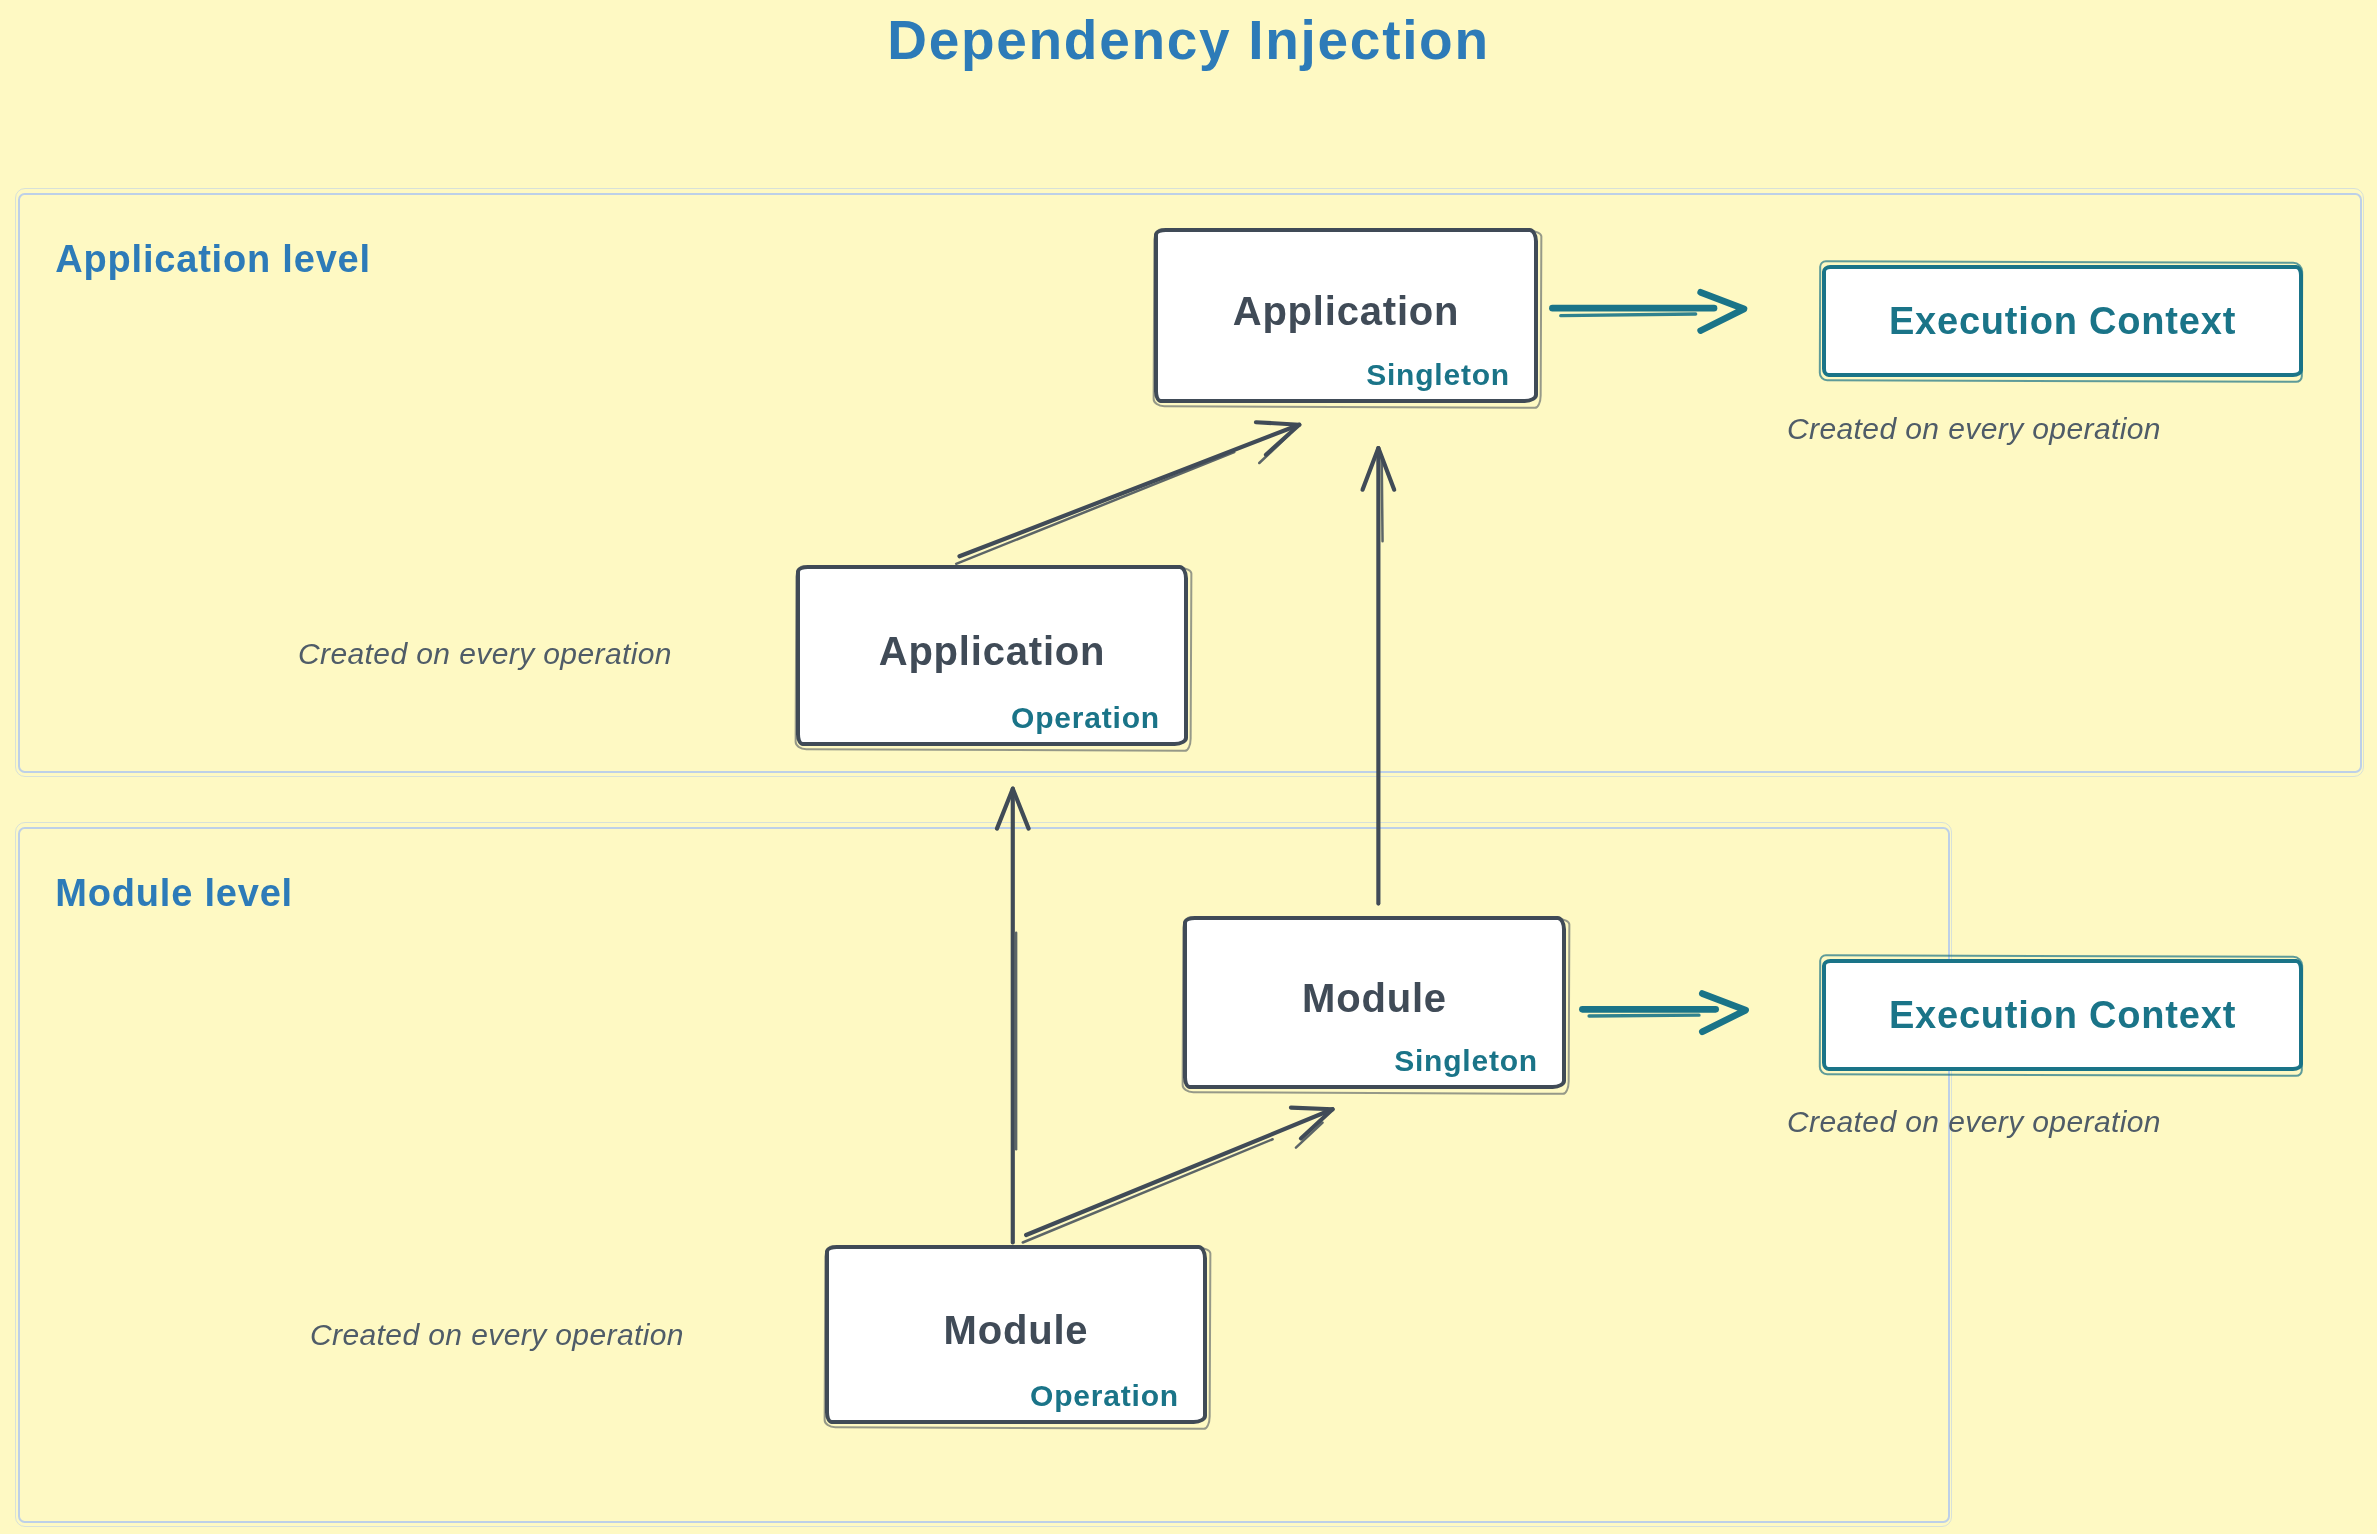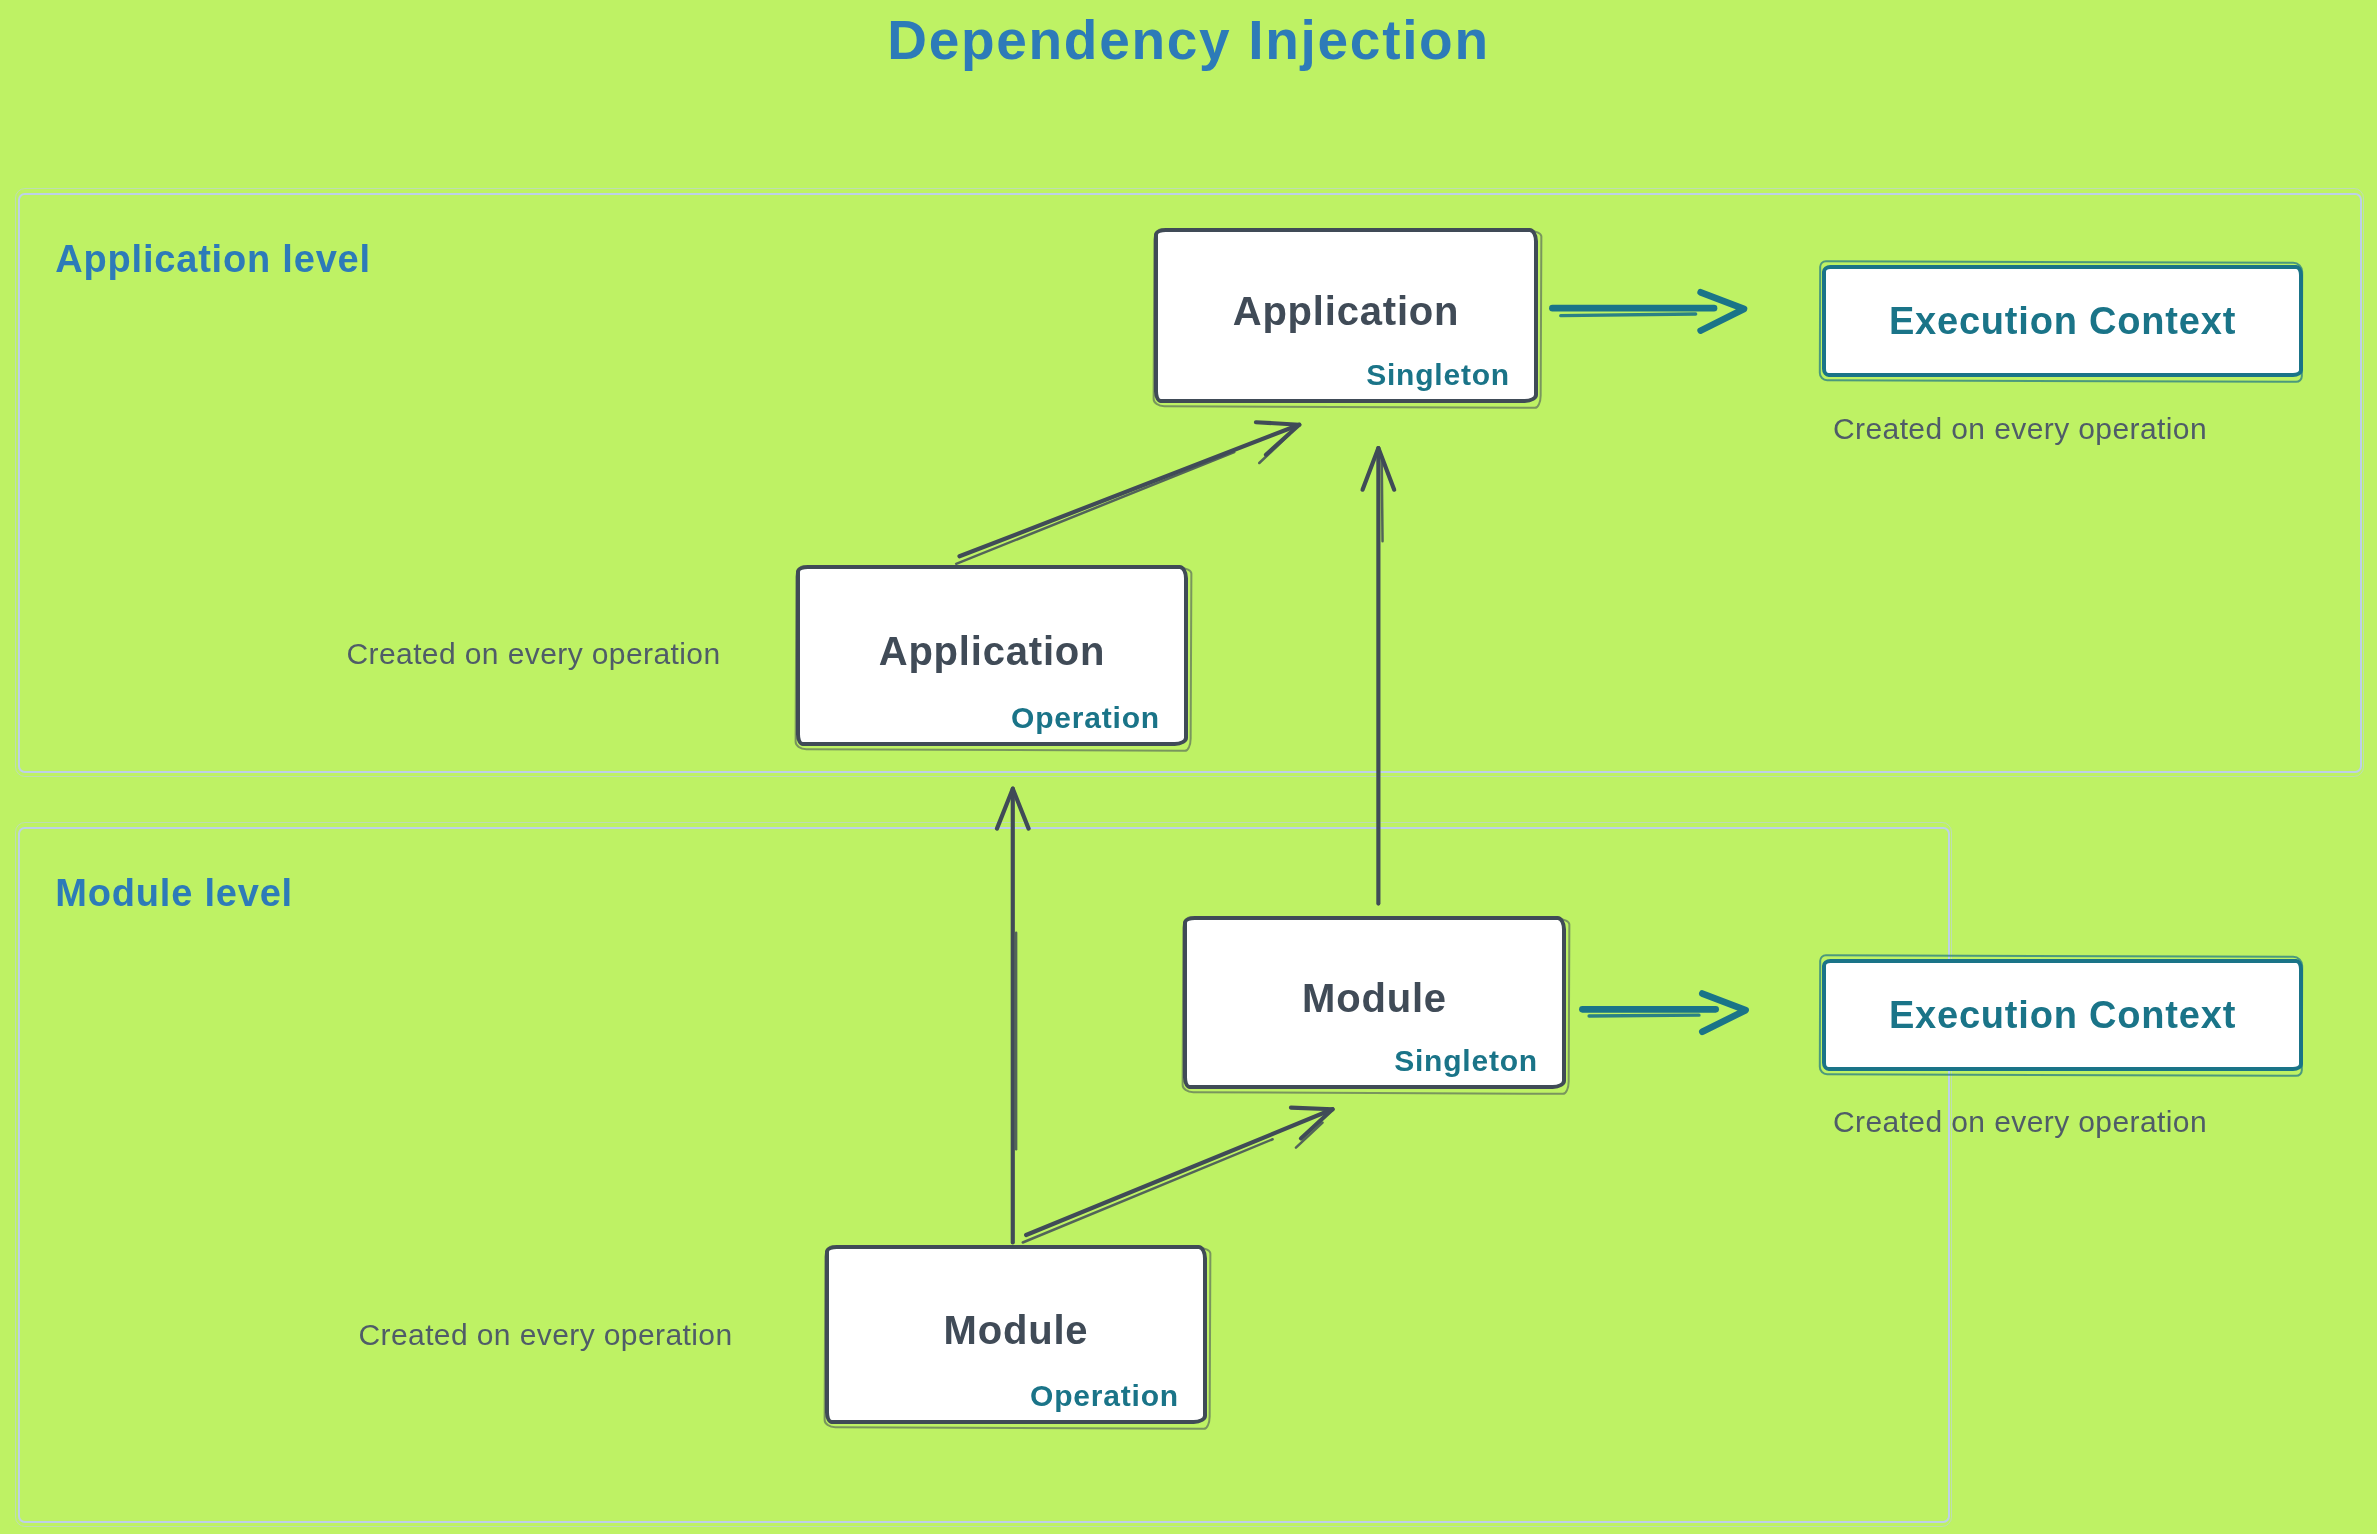--- a/index.html
+++ b/index.html
@@ -5,21 +5,21 @@
   :root{
     --accent-blue:#2d7bb8;
     --ink:#404b57;
     --teal:#1a7488;
     --panel-border:#bdd0e8;
     --caption-gray:#4f5c68;
   }
   *{box-sizing:border-box;}
   html,body{margin:0;padding:0;background:#ffffff;}
   .canvas{
-    position:relative;width:2377px;height:1534px;background:#bef264;
+    position:relative;width:2377px;height:1534px;background:#fef9c3;
     font-family:"Liberation Sans",sans-serif;color:var(--ink);overflow:hidden;
   }
 
   
   .page-title{
     position:absolute;top:8.3px;left:0;width:100%;text-align:center;
     font-size:55px;font-weight:700;letter-spacing:1.7px;color:var(--accent-blue);
   }
   .page-subtitle{
     position:absolute;top:105px;left:0;width:100%;text-align:center;
@@ -74,21 +74,21 @@
     border:2.5px solid var(--teal);border-radius:6.7px 10px 6.7px 8.3px;
     opacity:.7;transform:rotate(.2deg);pointer-events:none;
   }
   .exec-title{font-size:38px;font-weight:700;color:var(--teal);letter-spacing:0.8px;}
   .exec-top{left:1778px;top:265px;width:481px;height:112px;}
   .exec-bottom{left:1778px;top:959px;width:481px;height:112px;}
 
   
   .caption{
     position:absolute;font-size:30px;font-weight:500;color:var(--caption-gray);
-    text-align:center;letter-spacing:0.4px;white-space:nowrap;
+    letter-spacing:0.4px;white-space:nowrap;font-style:italic;
   }
   .cap-exec-top{left:1787px;top:412px;width:466px;}
   .cap-exec-bottom{left:1787px;top:1105px;width:466px;}
   .cap-op-app{left:298px;top:637px;width:471px;}
   .cap-op-module{left:310px;top:1318px;width:471px;}
 
   
   .arrows{position:absolute;inset:0;pointer-events:none;}
   .arrow-dark path{stroke:var(--ink);stroke-width:5;fill:none;stroke-linecap:round;stroke-linejoin:round;}
   .arrow-dark path.echo{stroke-width:3;opacity:.85;}

